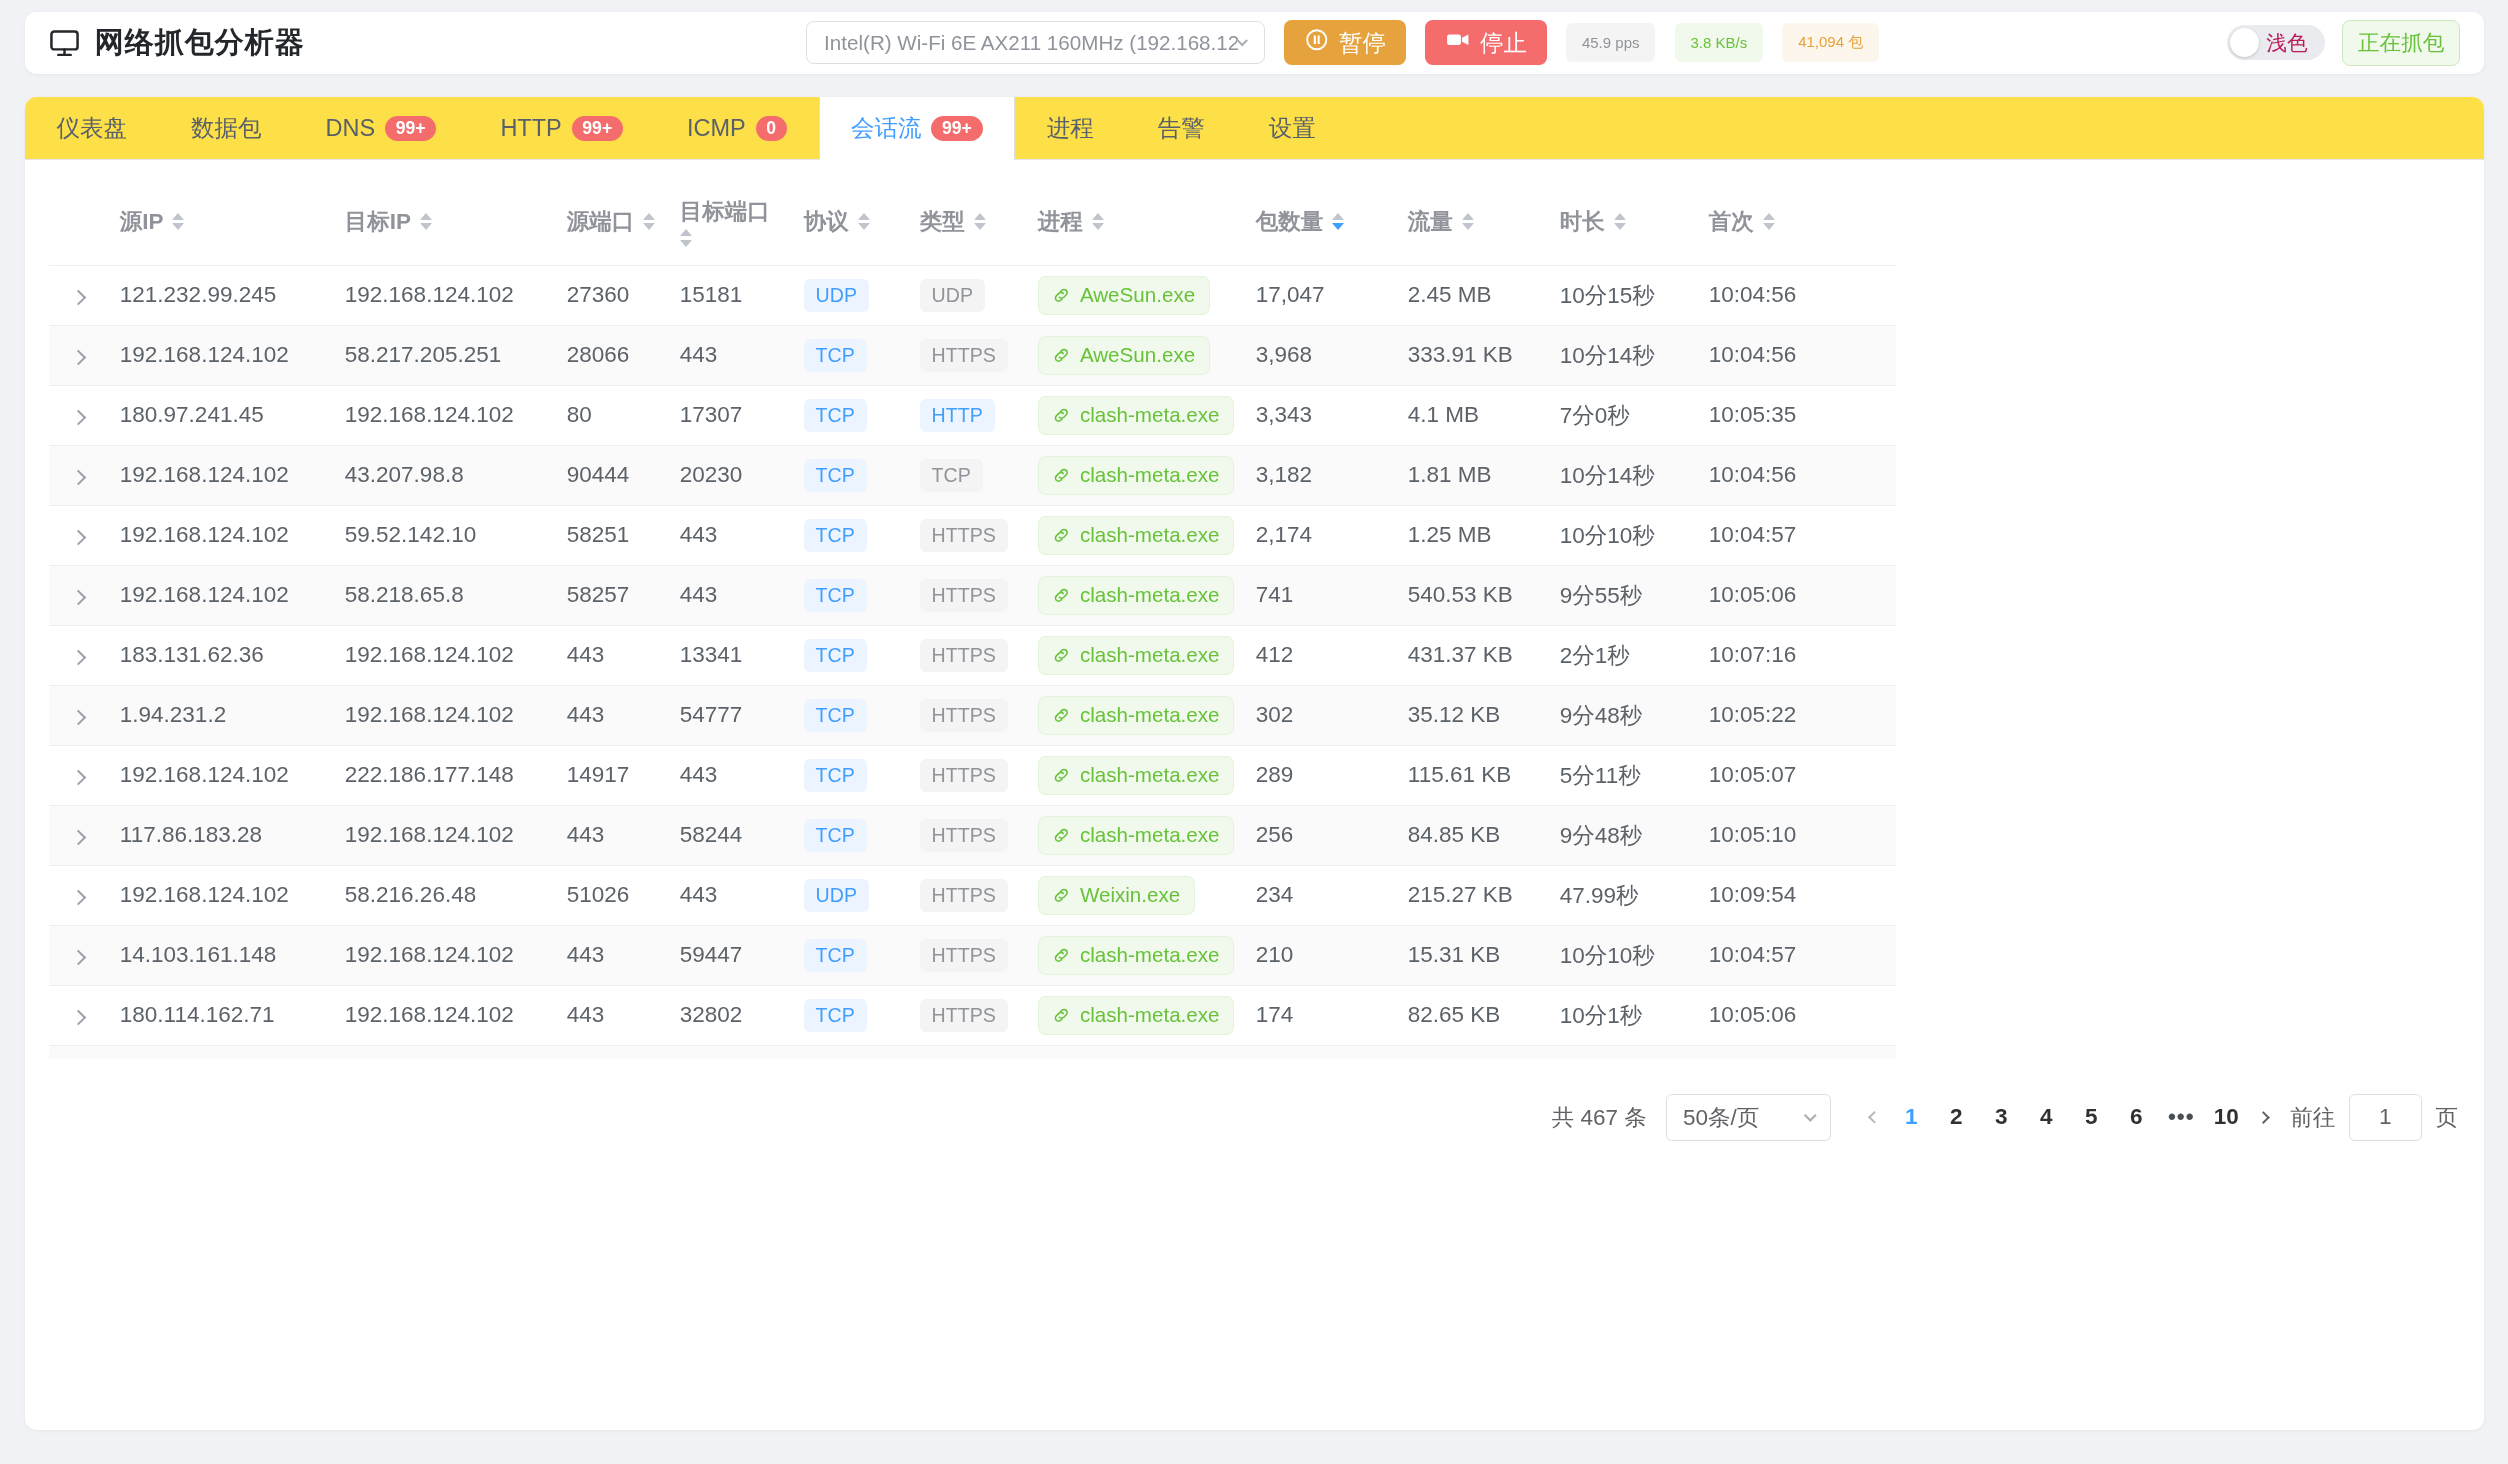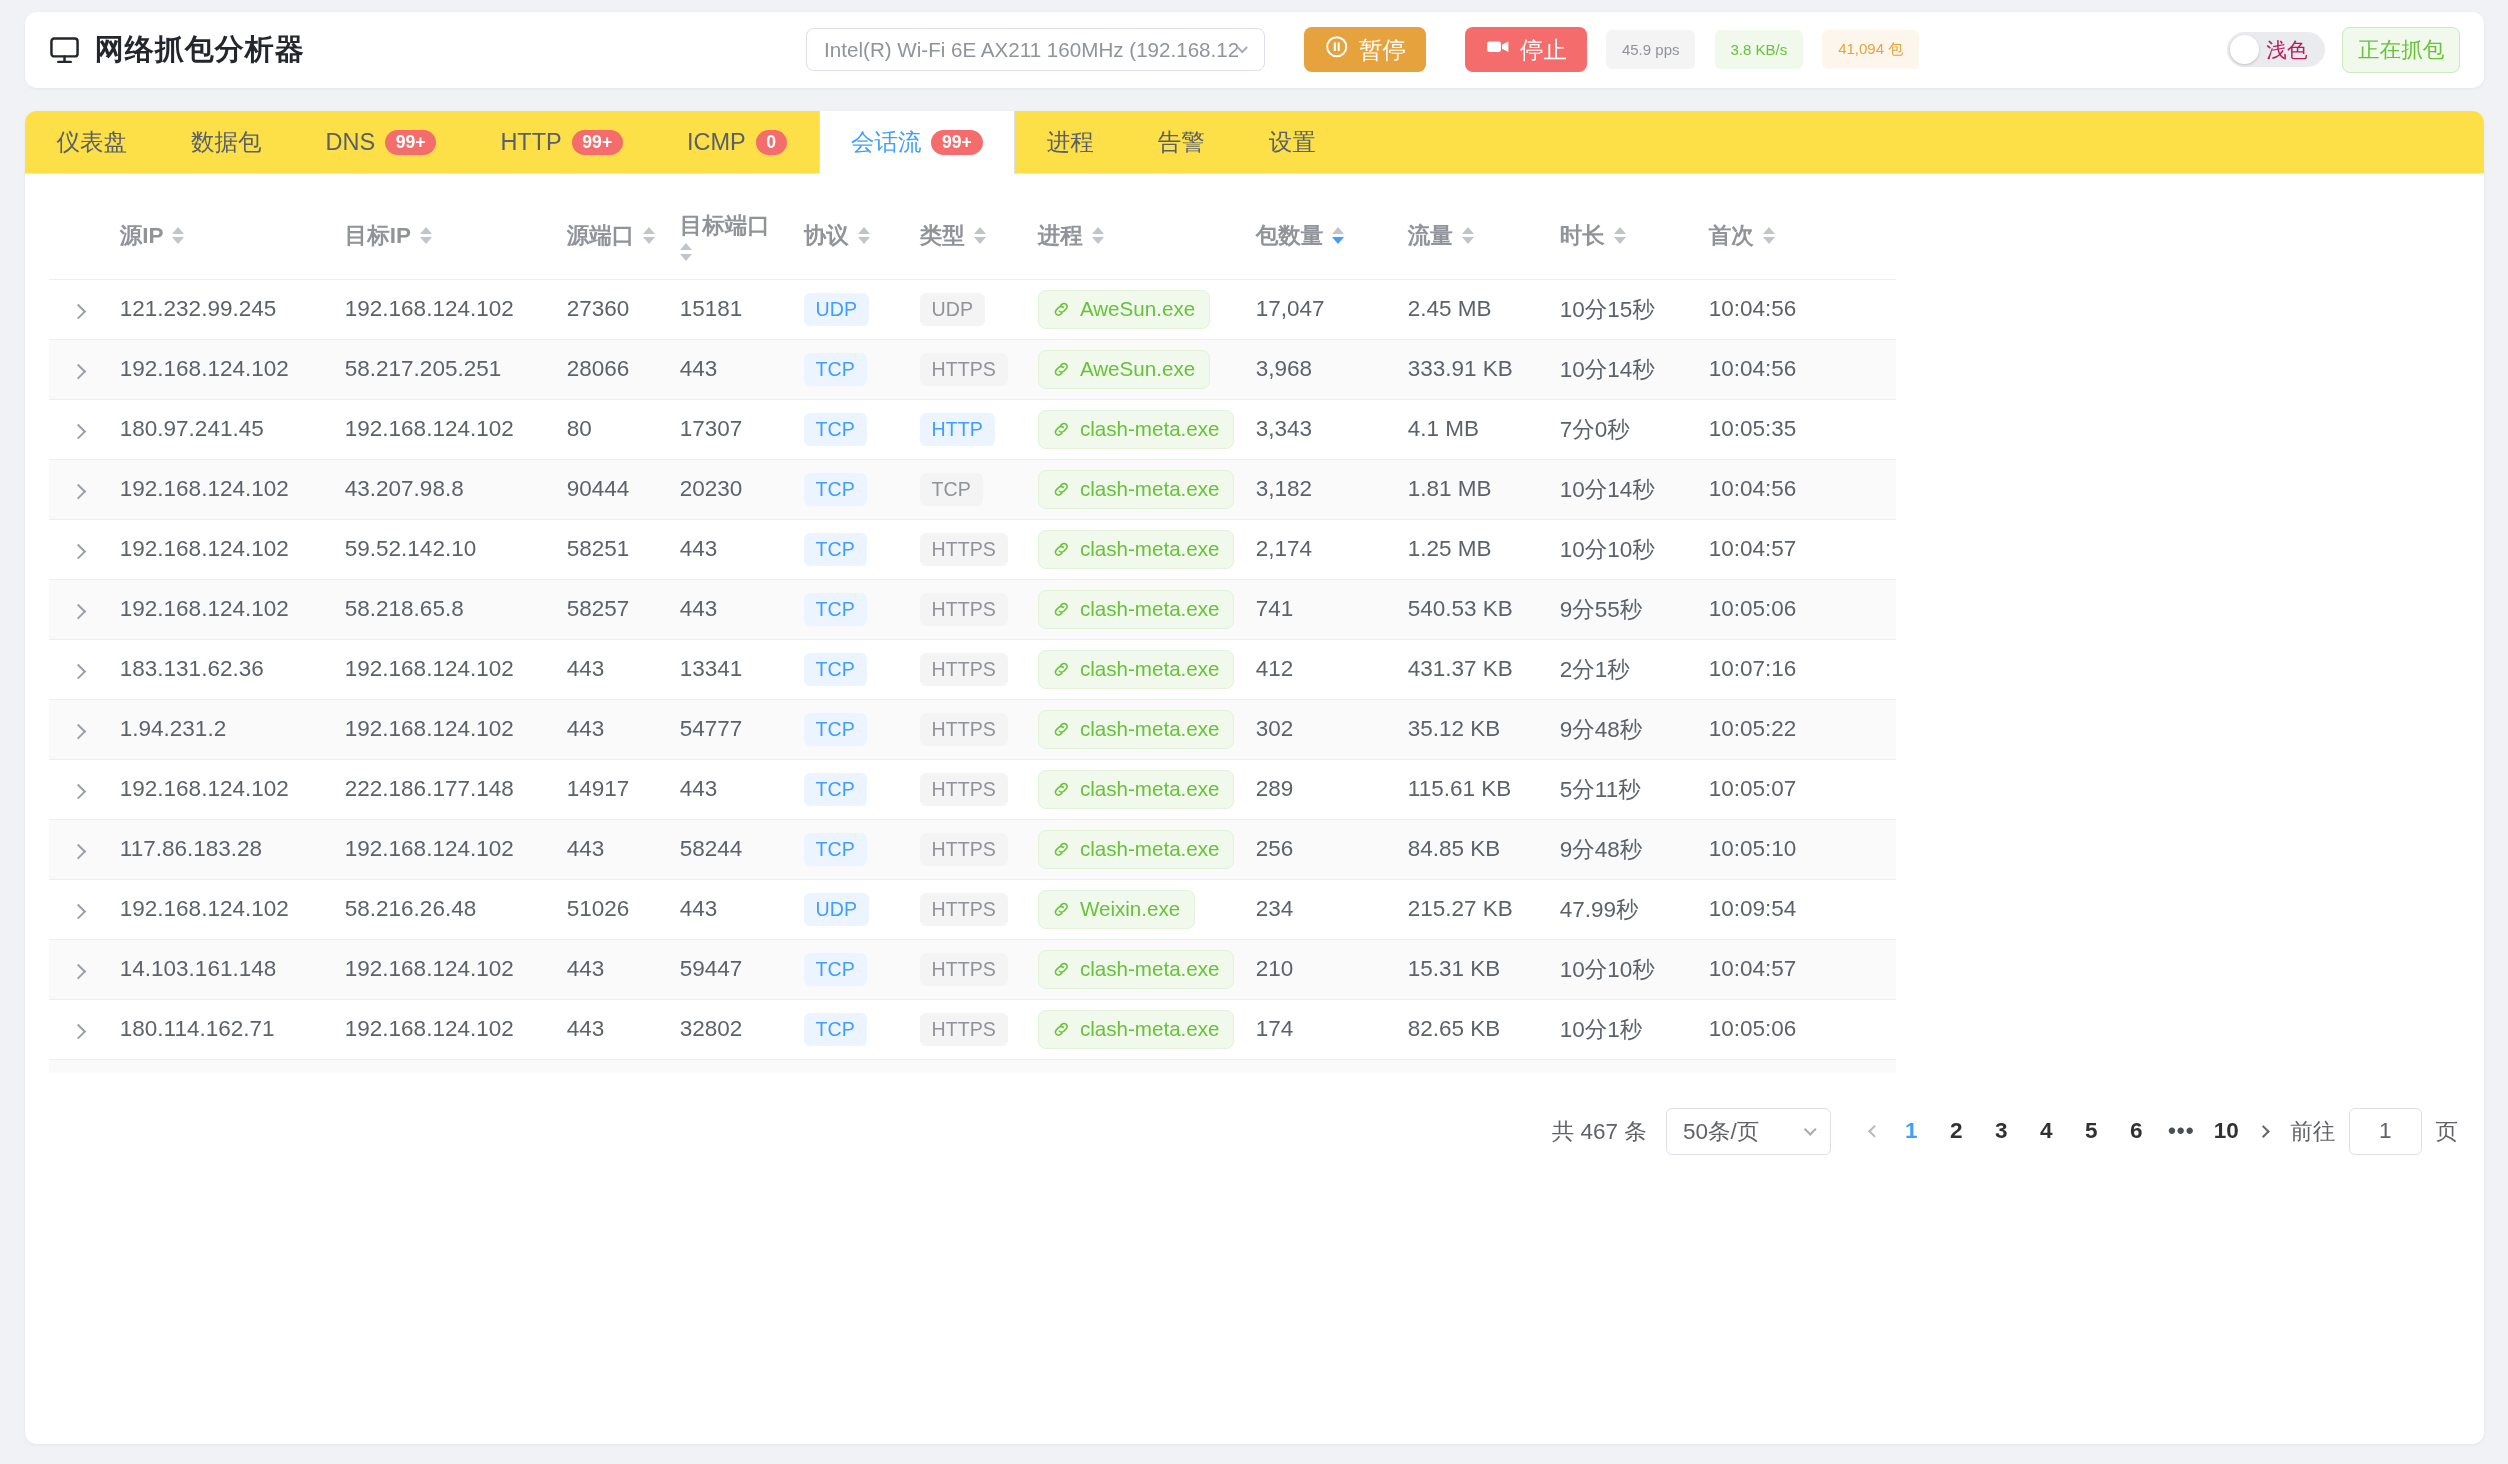--- a/index.html
+++ b/index.html
@@ -5,40 +5,39 @@
   * { box-sizing: border-box; }
   html,body { margin:0; padding:0; }
   body {
     width:2508px; height:1464px;
     background:#f0f2f5;
     font-family:"Liberation Sans","DejaVu Sans",sans-serif;
     overflow:hidden;
   }
   
   .header-card{
-    position:relative; margin:11.8px 24.5px 0; height:76px;
+    position:relative; margin:11.8px 24.5px 0; height:62px;
     background:#fff; border-radius:11.8px;
     box-shadow:0 1px 3.9px rgba(0,0,0,.05);
     display:flex; align-items:center; padding:0 23.5px;
   }
   .brand{ display:flex; align-items:center; gap:13.7px; }
   .brand svg{ display:block; }
   .brand-title{ font-size:29px; font-weight:700; color:#23262b; letter-spacing:1px; }
   .hdr-mid{ position:absolute; left:781px; top:0; height:100%; display:flex; align-items:center; gap:19.6px; }
   .iface-select{
     width:459px; height:43px; border:1px solid #dcdfe6; border-radius:7.8px;
     display:flex; align-items:center; justify-content:space-between;
     padding:0 17.6px; color:#8f939b; font-size:20.6px; background:#fff;
   }
   .iface-select .sel-text{ white-space:nowrap; overflow:hidden; }
   .btn{
     height:45px; border-radius:7.8px; display:flex; align-items:center; gap:9.8px;
     padding:0 19.6px; color:#fff; font-size:23.5px; font-weight:500; border:none;
     font-family:inherit;
-    margin-left:20px;
   }
   .btn.warning{ background:#e6a23c; }
   .btn.danger{ background:#f56c6c; }
   .stat{
     height:39px; border-radius:5.9px; display:flex; align-items:center;
     padding:0 15.7px; font-size:15px; white-space:nowrap;
   }
   .stat.info{ background:#f4f4f5; color:#909399; }
   .stat.success{ background:#f0f9eb; color:#67c23a; }
   .stat.warning{ background:#fdf6ec; color:#e6a23c; }

